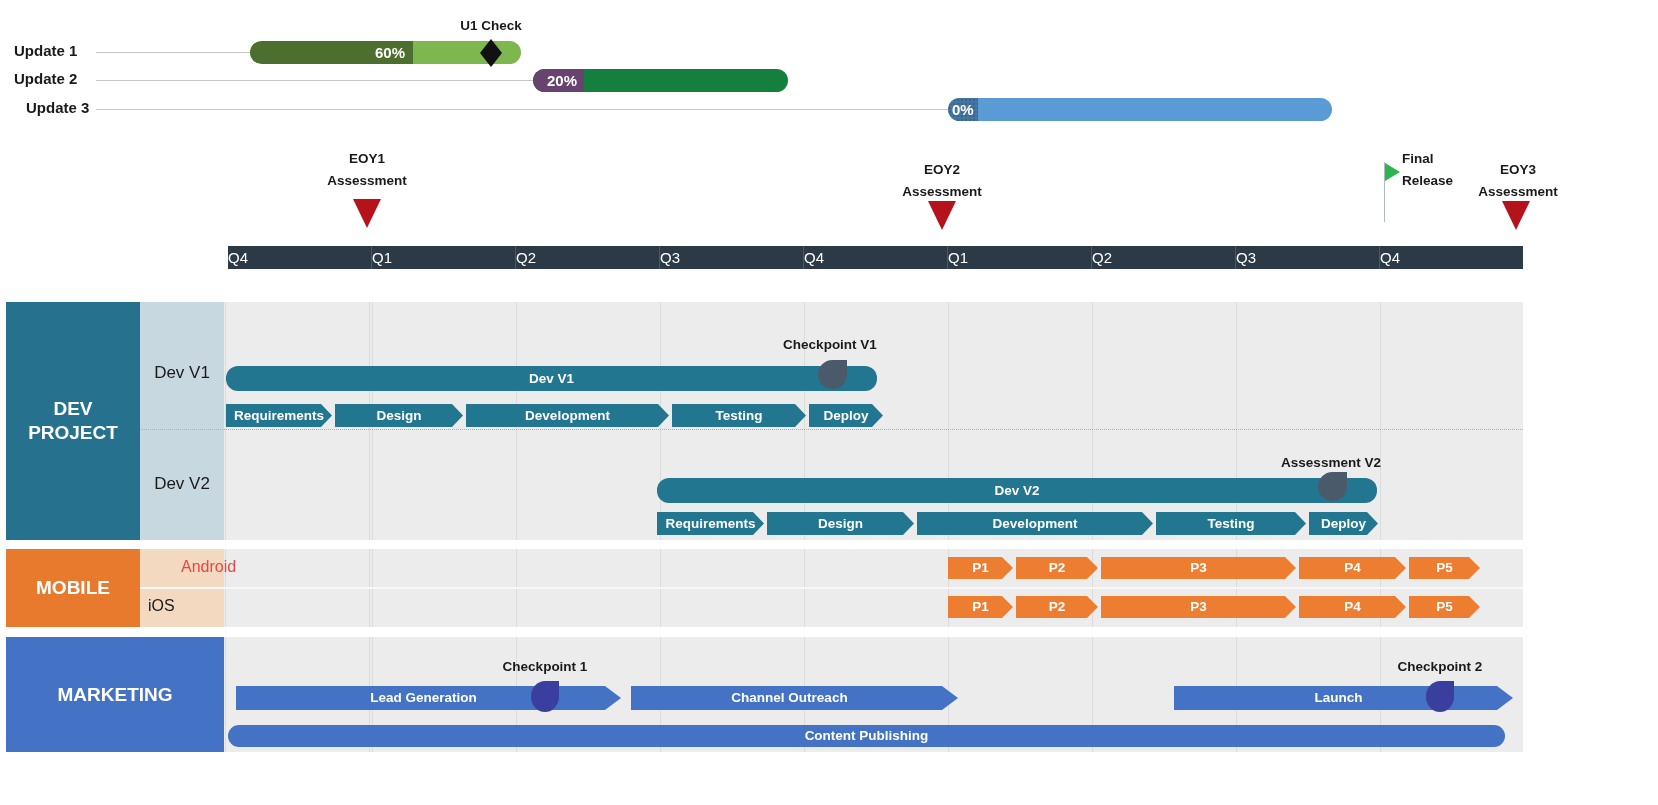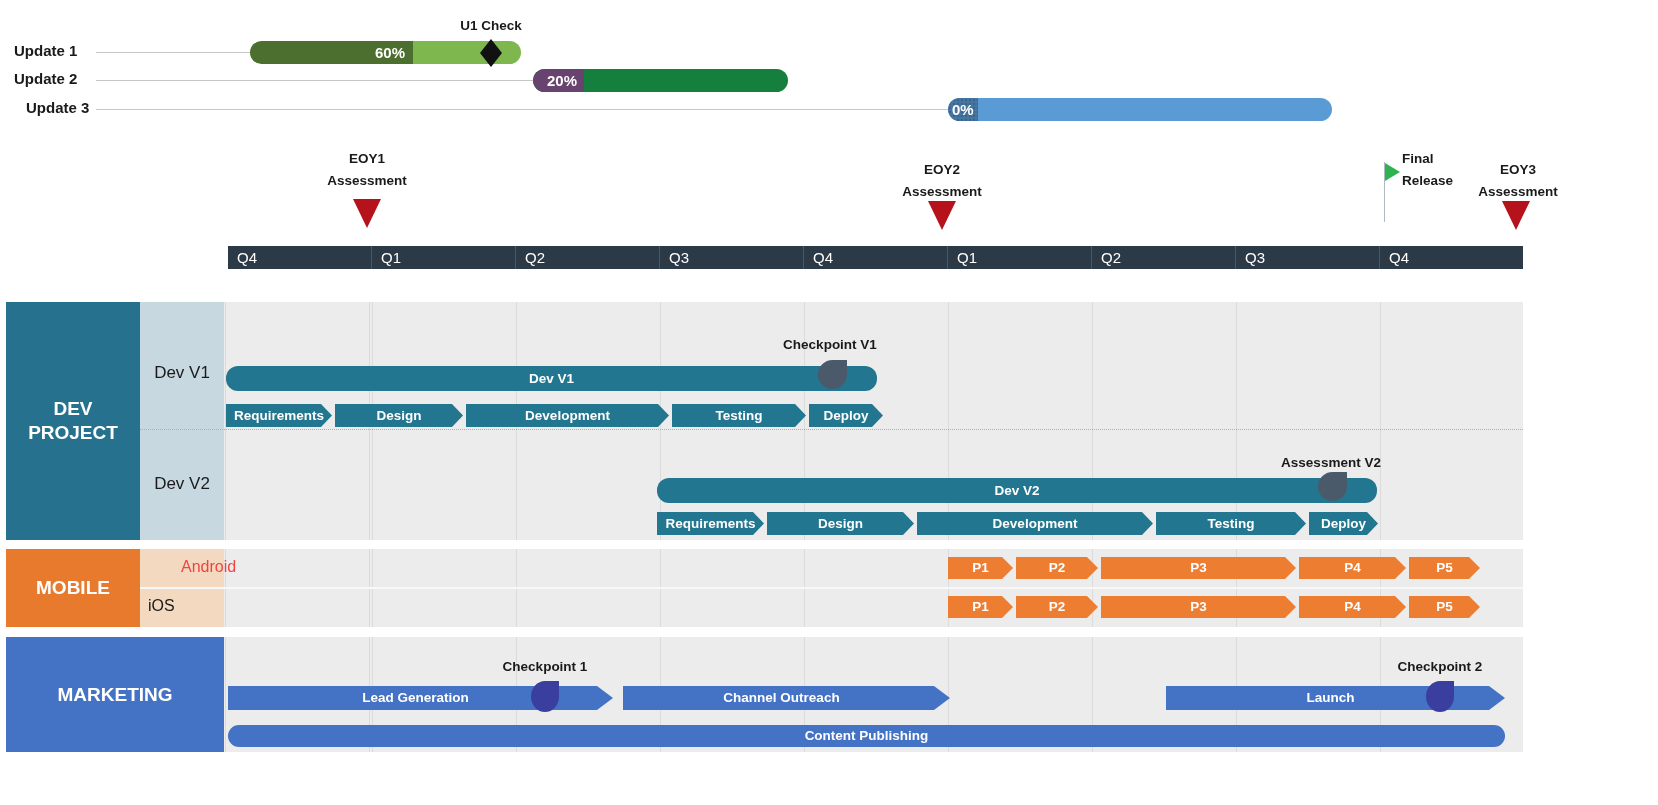--- a/index.html
+++ b/index.html
@@ -15,28 +15,28 @@
   .ubar .done{position:absolute;left:0;top:0;bottom:0;border-radius:11.5px 0 0 11.5px;}
   .ubar .pct{position:absolute;top:0;line-height:23px;color:#fff;font-weight:bold;font-size:15px;}
   
   .tri-down{width:0;height:0;border-left:14px solid transparent;border-right:14px solid transparent;border-top:29px solid #b5121b;}
   .flag{width:0;height:0;border-top:9px solid transparent;border-bottom:9px solid transparent;border-left:15px solid #2eb44e;}
   .diamond{clip-path:polygon(50% 0,100% 50%,50% 100%,0 50%);background:#111;}
   
   .yearband{background:#5a6a84;display:flex;}
   .yearband .ycell{color:#fff;font-size:15px;line-height:22px;padding-left:9px;box-sizing:border-box;border-right:1px solid #8593a8;}
   .qband{background:#2c3947;display:flex;}
-  .qband .qcell{color:#fff;font-size:15px;line-height:23px;padding-left:9px;box-sizing:border-box;border-right:1px solid #49596d;}
+  .qband .qcell{color:#fff;font-size:15px;line-height:23px;box-sizing:border-box;border-right:1px solid #49596d;}
   
   .rows-bg{background:#ececec;background-image:repeating-linear-gradient(90deg,#dbdbdb 0 1px,transparent 1px 144px);background-position-x:148px;}
   .block-title{display:flex;align-items:center;justify-content:center;text-align:center;color:#fff;font-weight:bold;font-size:19px;line-height:24px;}
   .sublabel{color:#1a1a1a;font-size:17px;line-height:24px;}
   .gbar{border-radius:12px;line-height:25px;}
   .chev{line-height:23px;clip-path:polygon(0 0,calc(100% - 11px) 0,100% 50%,calc(100% - 11px) 100%,0 100%);}
-  .chev-big{line-height:24px;clip-path:polygon(0 0,calc(100% - 16px) 0,100% 50%,calc(100% - 16px) 100%,0 100%);padding-right:10px;box-sizing:border-box;}
+  .chev-big{line-height:24px;clip-path:polygon(0 0,calc(100% - 16px) 0,100% 50%,calc(100% - 16px) 100%,0 100%);padding-right:10px;box-sizing:border-box;margin-left:8px;}
   .teardrop{border-radius:50% 0 50% 50%;}
   .dotsep{border-top:1px dotted #9fb3bd;height:0;}
   .rowsep{height:2px;background:#f8f8f8;}
 </style>
 </head>
 <body>
 
 <div id="canvas">
 
   <div class="abs lbl" style="left:14px;top:42px;width:90px;">Update 1</div>

